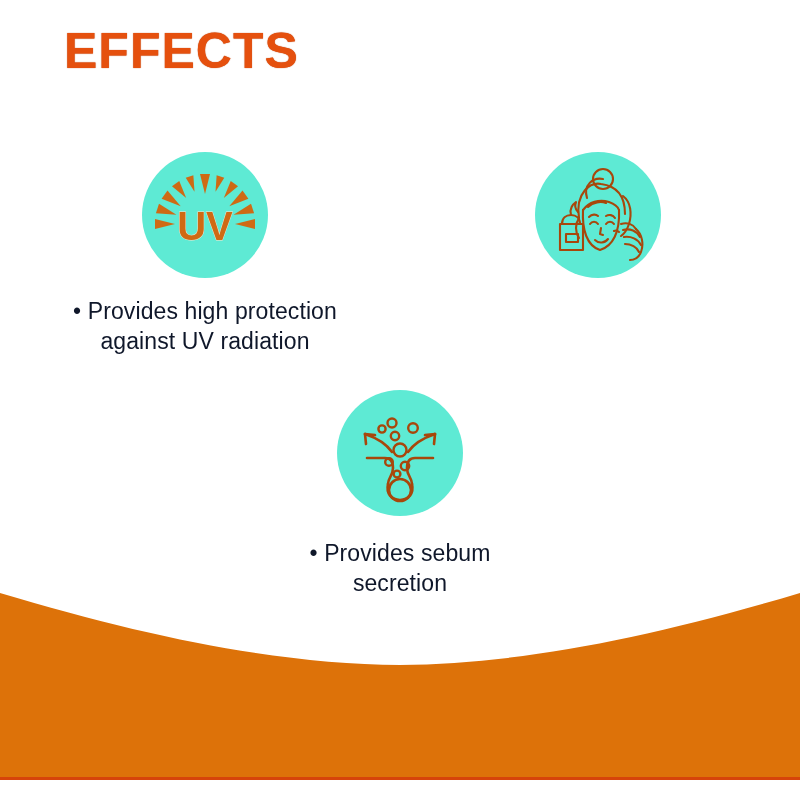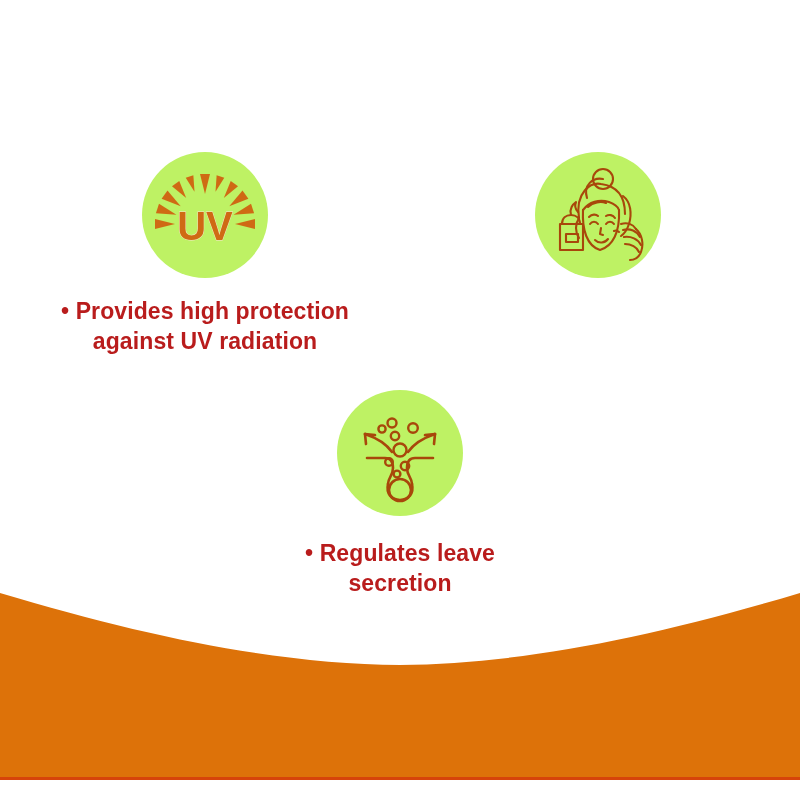--- a/index.html
+++ b/index.html
@@ -42,56 +42,56 @@
   }
   .feature-1 { left: 20px;  top: 152px; width: 370px; }
   .feature-2 { left: 412px; top: 152px; width: 372px; }
   .feature-3 { left: 215px; top: 390px; width: 370px; }
 
   .icon-wrap {
     width: 126px;
     height: 126px;
     margin: 0 auto;
     border-radius: 50%;
-    background: #bef264;
+    background: #5eead4;
     display: flex;
     align-items: center;
     justify-content: center;
     position: relative;
   }
   .icon-wrap svg { display: block; }
 
   .caption {
     margin-top: 18px;
     font-size: 23px;
     line-height: 1.32;
-    color: #b91c1c;
+    color: #0f172a;
     font-family: "Liberation Sans", sans-serif;
     letter-spacing: 0.1px;
     white-space: pre-line;
-    font-weight: bold;
   }
   .feature-3 .caption { margin-top: 22px; }
 
   
   .wave {
     position: absolute;
     left: 0;
     bottom: 0;
     width: 800px;
     height: 240px;
     pointer-events: none;
   }
   .wave svg { display: block; }
 </style>
 </head>
 <body>
 
 <div class="page">
 
+  <div class="title">EFFECTS</div>
 
   <div class="feature feature-1">
     <div class="icon-wrap">
       <svg width="126" height="126" viewBox="0 0 126 126" aria-hidden="true">
         <g fill="#CF6A14">
 
           <g transform="translate(63,72)">
             <g transform="rotate(-90)">
                 <polygon points="-5,-50 5,-50 0,-30"></polygon>
               </g>
@@ -203,21 +203,21 @@
           <circle cx="55" cy="33" r="4.5"></circle>
           <circle cx="76" cy="38" r="4.8"></circle>
           <circle cx="45" cy="39" r="3.6"></circle>
           <circle cx="58" cy="46" r="4.2"></circle>
           <circle cx="52" cy="72" r="3.8"></circle>
           <circle cx="68" cy="76" r="4.2"></circle>
           <circle cx="60" cy="84" r="3.4"></circle>
         </g>
       </svg>
     </div>
-    <div class="caption">• Regulates leave
+    <div class="caption">• Provides sebum
 secretion</div>
   </div>
 
   <div class="wave">
     <svg width="800" height="240" viewBox="0 0 800 240" preserveAspectRatio="none" aria-hidden="true">
       <path d="M0 33 C150 78 280 104 400 105 C520 104 650 78 800 33 L800 219 L0 219 Z" fill="#DD7209"></path>
       <rect x="0" y="217" width="800" height="3" fill="#D6440A"></rect>
     </svg>
   </div>
 

